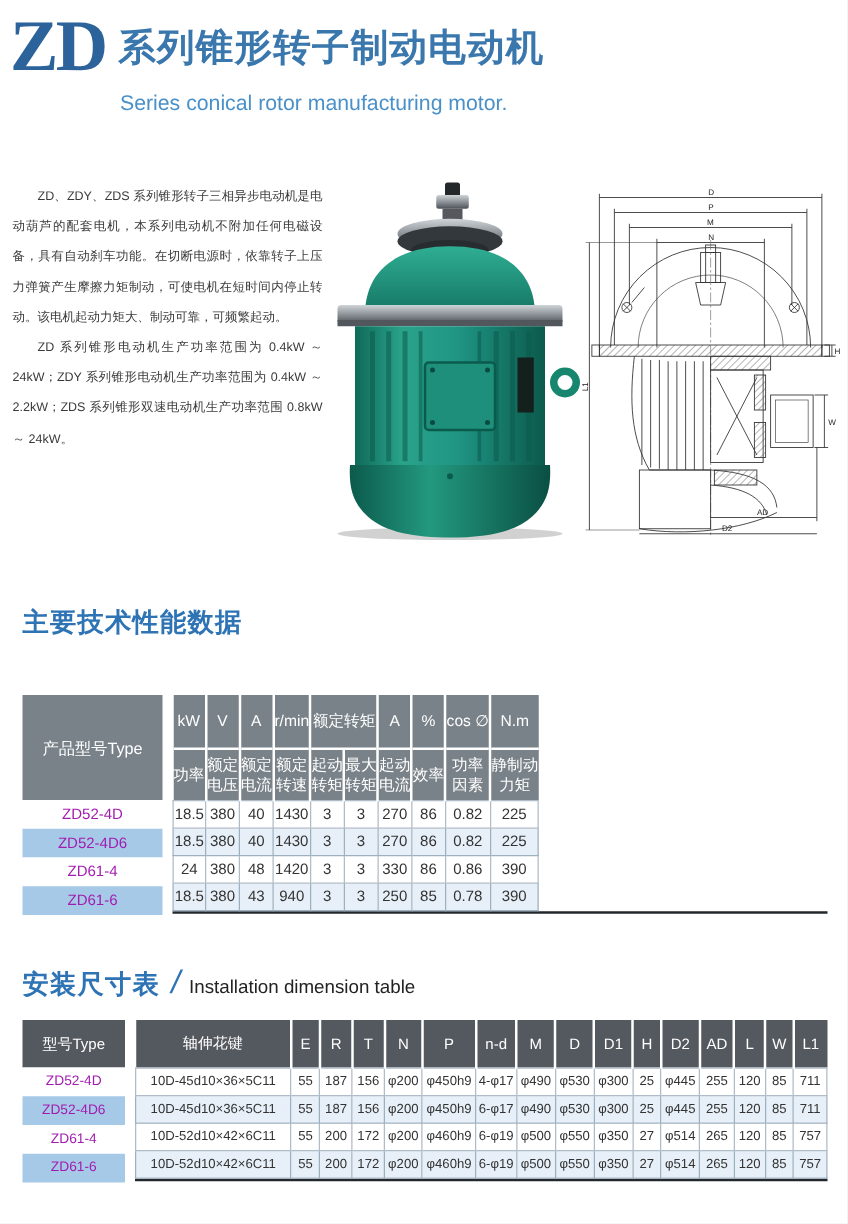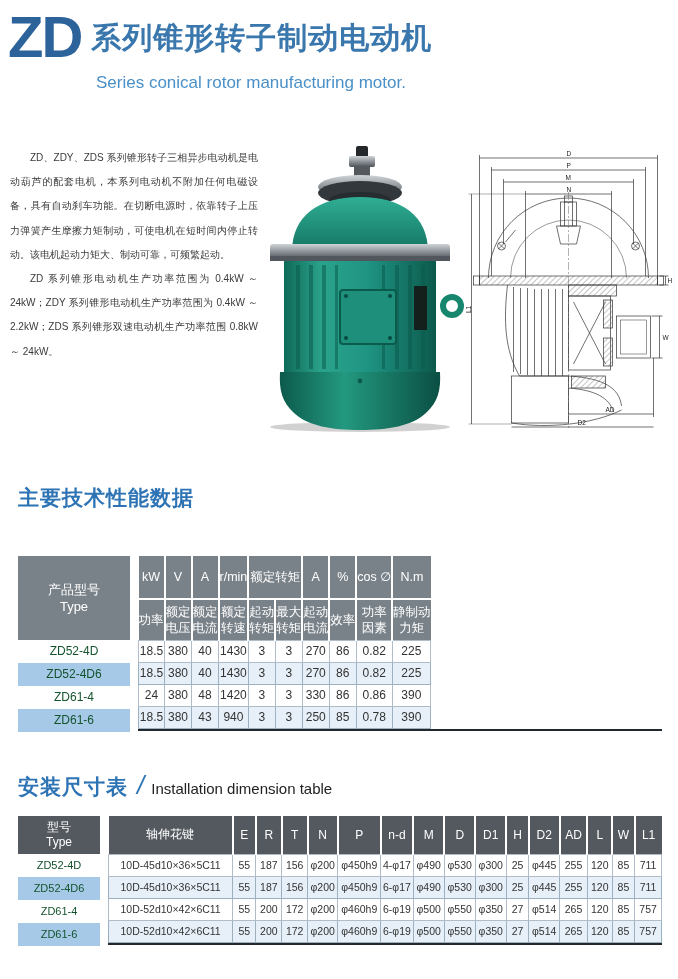--- a/index.html
+++ b/index.html
@@ -5,21 +5,21 @@
   * { margin:0; padding:0; box-sizing:border-box; }
   html,body { background:#e9e9e9; }
   .page {
     position:relative; width:678px; height:979px; margin:0 auto;
     background:#ffffff; overflow:hidden;
     font-family:"Liberation Sans","DejaVu Sans",sans-serif;
     color:#333;
   }
   
   .hdr { position:absolute; left:8px; top:10px; }
-  .hdr-row { display:flex; align-items:flex-end; }
+  .hdr-row { display:flex; align-items:flex-end;font-family:Liberation Serif, serif; }
   .logo { font-size:58px; line-height:0.92; font-weight:800; color:var(--logo-blue); letter-spacing:-2px; }
   .title-cn { font-size:30px; font-weight:700; color:var(--title-blue); padding:0 0 4px 10px; letter-spacing:1px;text-align:center; }
   .subtitle { margin:10px 0 0 88px; font-size:17px; color:var(--subtitle-blue); }
   
   .intro { position:absolute; left:10px; top:146px; width:248px; font-size:10px; line-height:24.2px; text-align:justify; color:#3a3a3a; }
   .intro p { text-indent:2em; }
   
   .photo { position:absolute; left:256px; top:140px; width:208px; height:292px; }
   .drawing { position:absolute; left:463px; top:148px; width:211px; height:284px; }
   svg { display:block; width:100%; height:100%; }
@@ -30,24 +30,24 @@
   .sec2 { position:absolute; left:18px; top:770px; display:flex; align-items:baseline; }
   .sec2-cn { font-size:21px; font-weight:700; color:var(--accent-blue); letter-spacing:1px; }
   .sec2-slash { font-size:26px; font-weight:400; color:var(--accent-blue); margin:0 7px 0 9px; font-style:italic; }
   .sec2-en { font-size:15px; color:#222; }
   
   .tbl { position:absolute; left:18px; width:644px; display:flex; gap:8px; align-items:flex-start; }
   .tbl-perf { top:556px; }
   .tbl-dim  { top:816px; }
   .model-col { flex:none; }
   .model-head {
-    display:flex; flex-direction:column; align-items:center; justify-content:center;
+    display:flex; flex-direction:row; align-items:center; justify-content:center;
     color:#fff; font-size:13px; line-height:17px; text-align:center;
   }
-  .model-cell { text-align:center; font-size:12px; color:#14532d; background:#fff; }
+  .model-cell { text-align:center; font-size:12px; color:#a21caf; background:#fff; }
   .model-cell.hl { background:var(--hl-model); }
   .t-main { flex:1; border-collapse:collapse; table-layout:fixed; }
   .t-main th {
     font-weight:400; color:#fff; text-align:center; vertical-align:middle;
     white-space:pre-line; border-left:2px solid #fff;
   }
   .t-main th:first-child { border-left:none; }
   .t-main td {
     text-align:center; vertical-align:middle; color:#333;
     border:1px solid #b0bcc7; background:#fff; overflow:hidden; white-space:nowrap;

